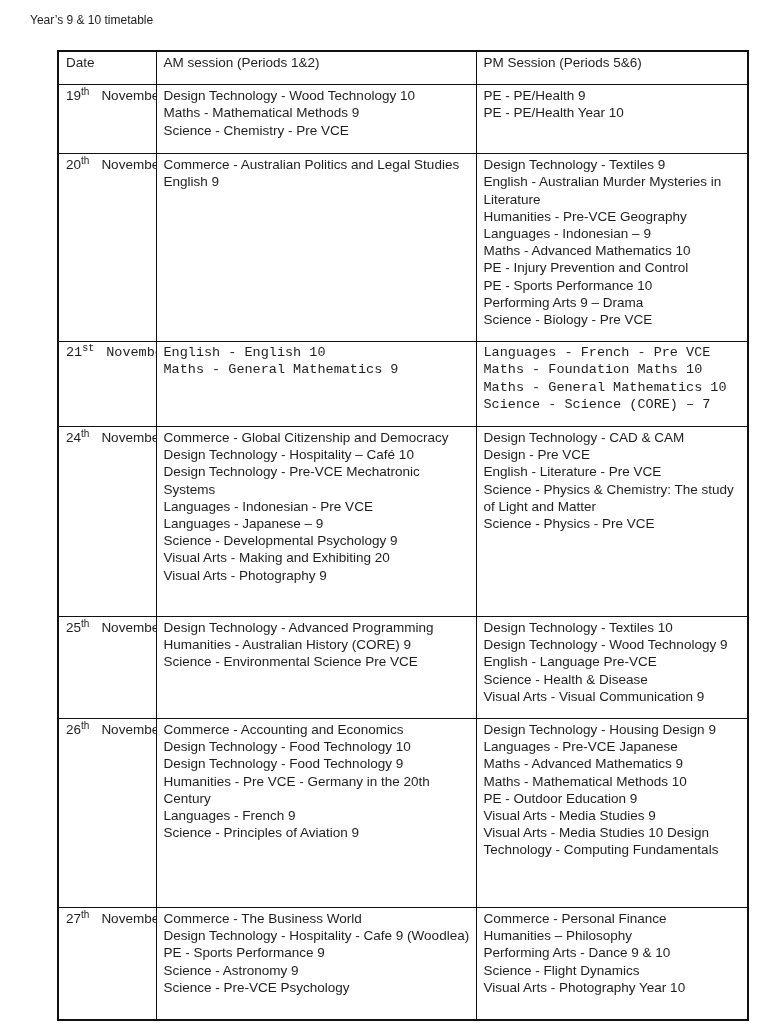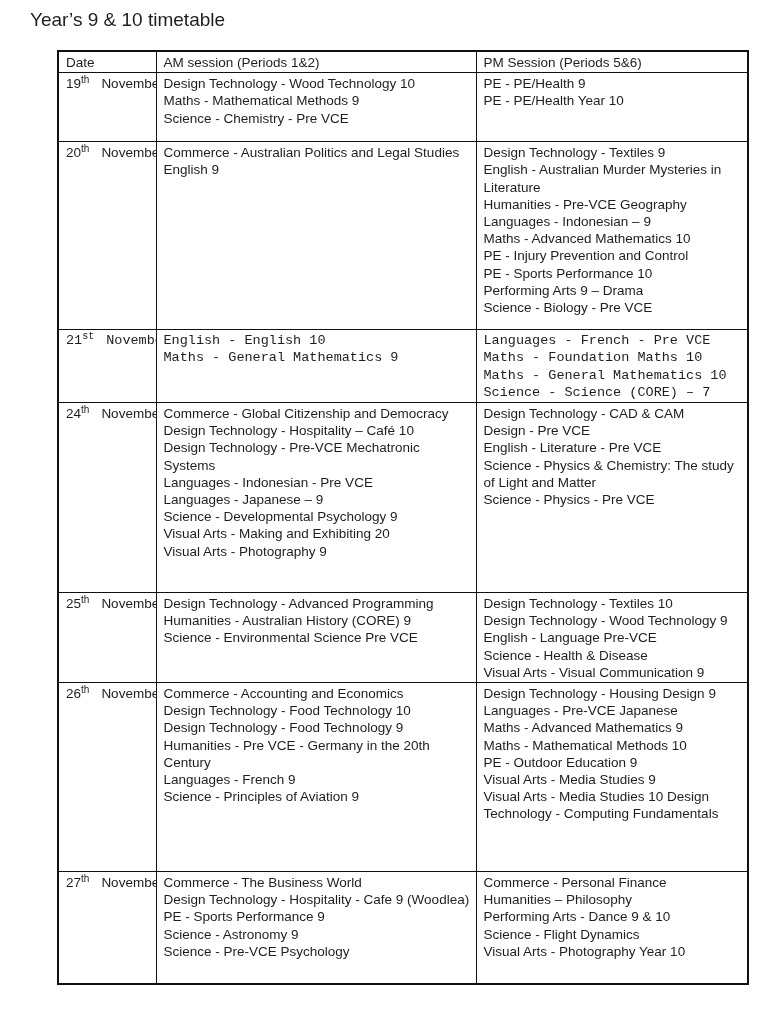--- a/index.html
+++ b/index.html
@@ -14,41 +14,41 @@
     height: 1024px;
     background: var(--background);
     font-family: "Liberation Sans", sans-serif;
     color: var(--text);
     overflow: hidden;
   }
   .doc-title {
     position: absolute;
     left: 30px;
     top: 11px;
-    font-size: 19px;
+    font-size: 12px;
     line-height: 18px;
     font-weight: 400;
   }
   table.timetable {
     position: absolute;
     left: 57px;
     top: 50px;
     width: 690px;
     border-collapse: collapse;
     table-layout: fixed;
     border: 2px solid var(--border);
   }
   .col-date { width: 98px; }
   .col-am   { width: 320px; }
   .col-pm   { width: 272px; }
   th, td {
     border: 1.5px solid var(--border);
     vertical-align: top;
     text-align: left;
-    padding: 2px 6px 1px 7px;
+    padding: 2px 6px 13px 7px;
     font-size: 13.5px;
     line-height: 17.2px;
     font-weight: 400;
     overflow: hidden;
   }
   .header-row { height: 18px; }
   sup.ordinal {
     font-size: 10px;
     line-height: 0;
     vertical-align: super;

